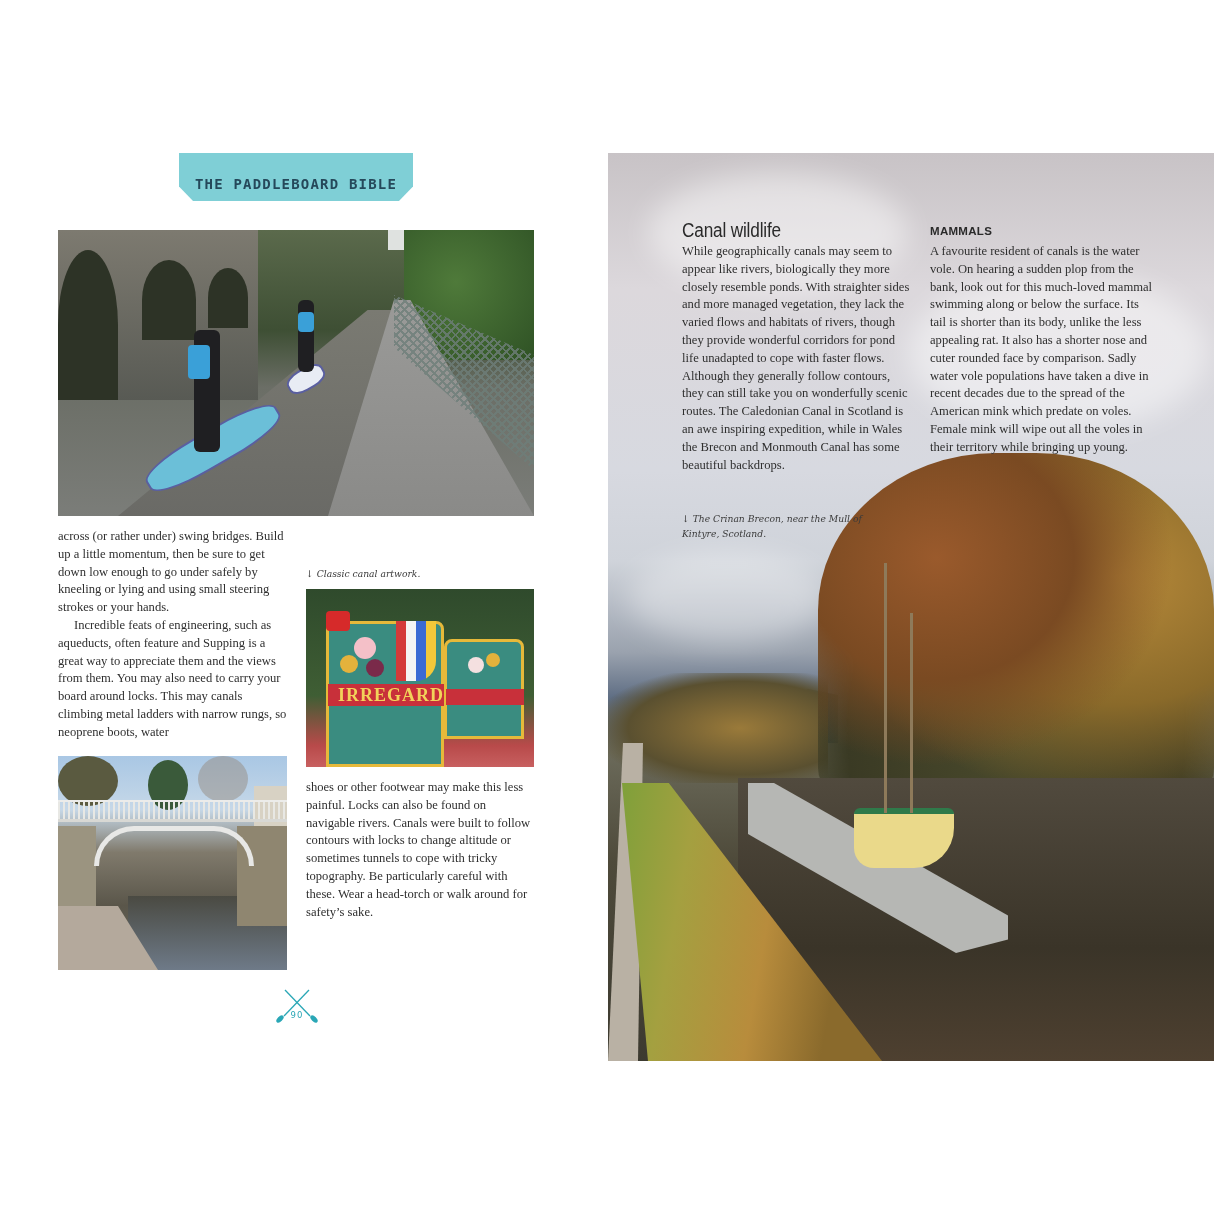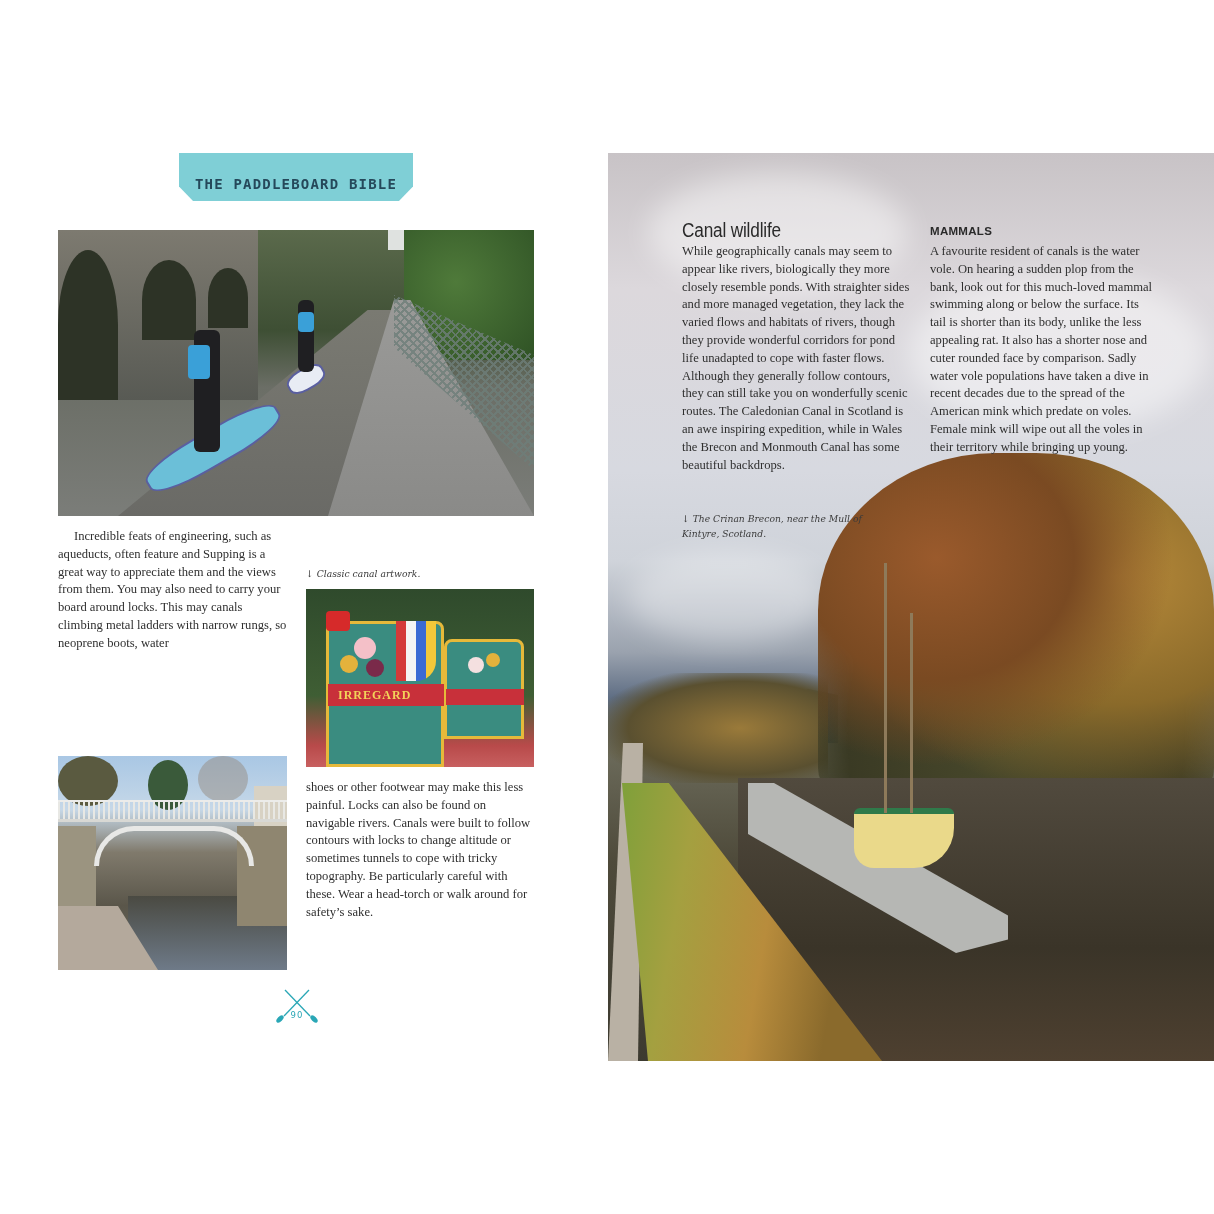--- a/index.html
+++ b/index.html
@@ -41,21 +41,21 @@
     background: repeating-linear-gradient(45deg, #6f7f7a 0 2px, transparent 2px 6px), repeating-linear-gradient(-45deg, #6f7f7a 0 2px, transparent 2px 6px);
     clip-path: polygon(0 0, 100% 60px, 100% 100%, 0 30%); opacity: .8; }
   .ph-aqueduct .board { position: absolute; background: #6bbfd8; border: 2px solid #5a5fa0; border-radius: 40%; transform: rotate(-30deg); }
   .ph-aqueduct .paddler { position: absolute; background: #1f1f22; border-radius: 6px; }
   .ph-aqueduct .vest { position: absolute; background: #3aa0d8; border-radius: 4px; }
 
   
   .ph-artwork { left: 306px; top: 589px; width: 228px; height: 178px;
     background: linear-gradient(180deg, #2f4a2c 0%, #3f5e34 60%, #b84a4a 88%, #c86060 100%); }
   .ph-artwork .can { position: absolute; background: #3a8c80; border: 3px solid #e6b93a; }
-  .ph-artwork .band { position: absolute; background: #c8303a; color: #f2d35a; font-family: "Liberation Serif", serif; font-weight: bold; font-size: 12px; letter-spacing: 1px; display: flex; align-items: center; padding-left: 10px; }
+  .ph-artwork .band { position: absolute; background: #c8303a; color: #f2d35a; font-family: "Liberation Serif", serif; font-weight: bold; font-size: 18px; letter-spacing: 1px; display: flex; align-items: center; padding-left: 10px; }
   .ph-artwork .rose { position: absolute; border-radius: 50%; }
 
   
   .ph-bridge { left: 58px; top: 756px; width: 229px; height: 214px;
     background: linear-gradient(180deg, #a9c7e4 0%, #c6d8e8 25%, #807a6c 45%, #5a564a 70%, #6a6a60 100%); }
   .ph-bridge .pier-l { position: absolute; left: 0; top: 70px; width: 38px; height: 90px; background: #9b9480; }
   .ph-bridge .pier-r { position: absolute; right: 0; top: 70px; width: 50px; height: 100px; background: #8f8670; }
   .ph-bridge .archspan { position: absolute; left: 36px; top: 70px; width: 160px; height: 40px;
     border: 5px solid #e8e8e6; border-bottom: none; border-radius: 80px 80px 0 0; }
   .ph-bridge .railing { position: absolute; left: 0; top: 44px; width: 229px; height: 22px;
@@ -124,20 +124,21 @@
     <div class="rail"></div>
     <div class="board" style="left:80px;top:200px;width:150px;height:36px;"></div>
     <div class="paddler" style="left:136px;top:100px;width:26px;height:122px;"></div>
     <div class="vest" style="left:130px;top:115px;width:22px;height:34px;"></div>
     <div class="board" style="left:228px;top:138px;width:40px;height:22px;background:#e8ecf4;"></div>
     <div class="paddler" style="left:240px;top:70px;width:16px;height:72px;"></div>
     <div class="vest" style="left:240px;top:82px;width:16px;height:20px;"></div>
   </div>
 
   <div class="body-text" style="left:58px;top:528px;width:232px;">
+    <p>across (or rather under) swing bridges. Build up a little momentum, then be sure to get down low enough to go under safely by kneeling or lying and using small steering strokes or your hands.</p>
     <p class="indent">Incredible feats of engineering, such as aqueducts, often feature and Supping is a great way to appreciate them and the views from them. You may also need to carry your board around locks. This may canals climbing metal ladders with narrow rungs, so neoprene boots, water</p>
   </div>
 
   <div class="caption" style="left:306px;top:567px;width:228px;">
     <span class="arrow">↓</span><span>Classic canal artwork.</span>
   </div>
 
   <div class="photo ph-artwork">
     <div class="can" style="left:20px;top:32px;width:118px;height:146px;border-radius:8px 8px 0 0;"></div>
     <div class="can" style="left:138px;top:50px;width:80px;height:100px;border-radius:8px 8px 0 0;"></div>

